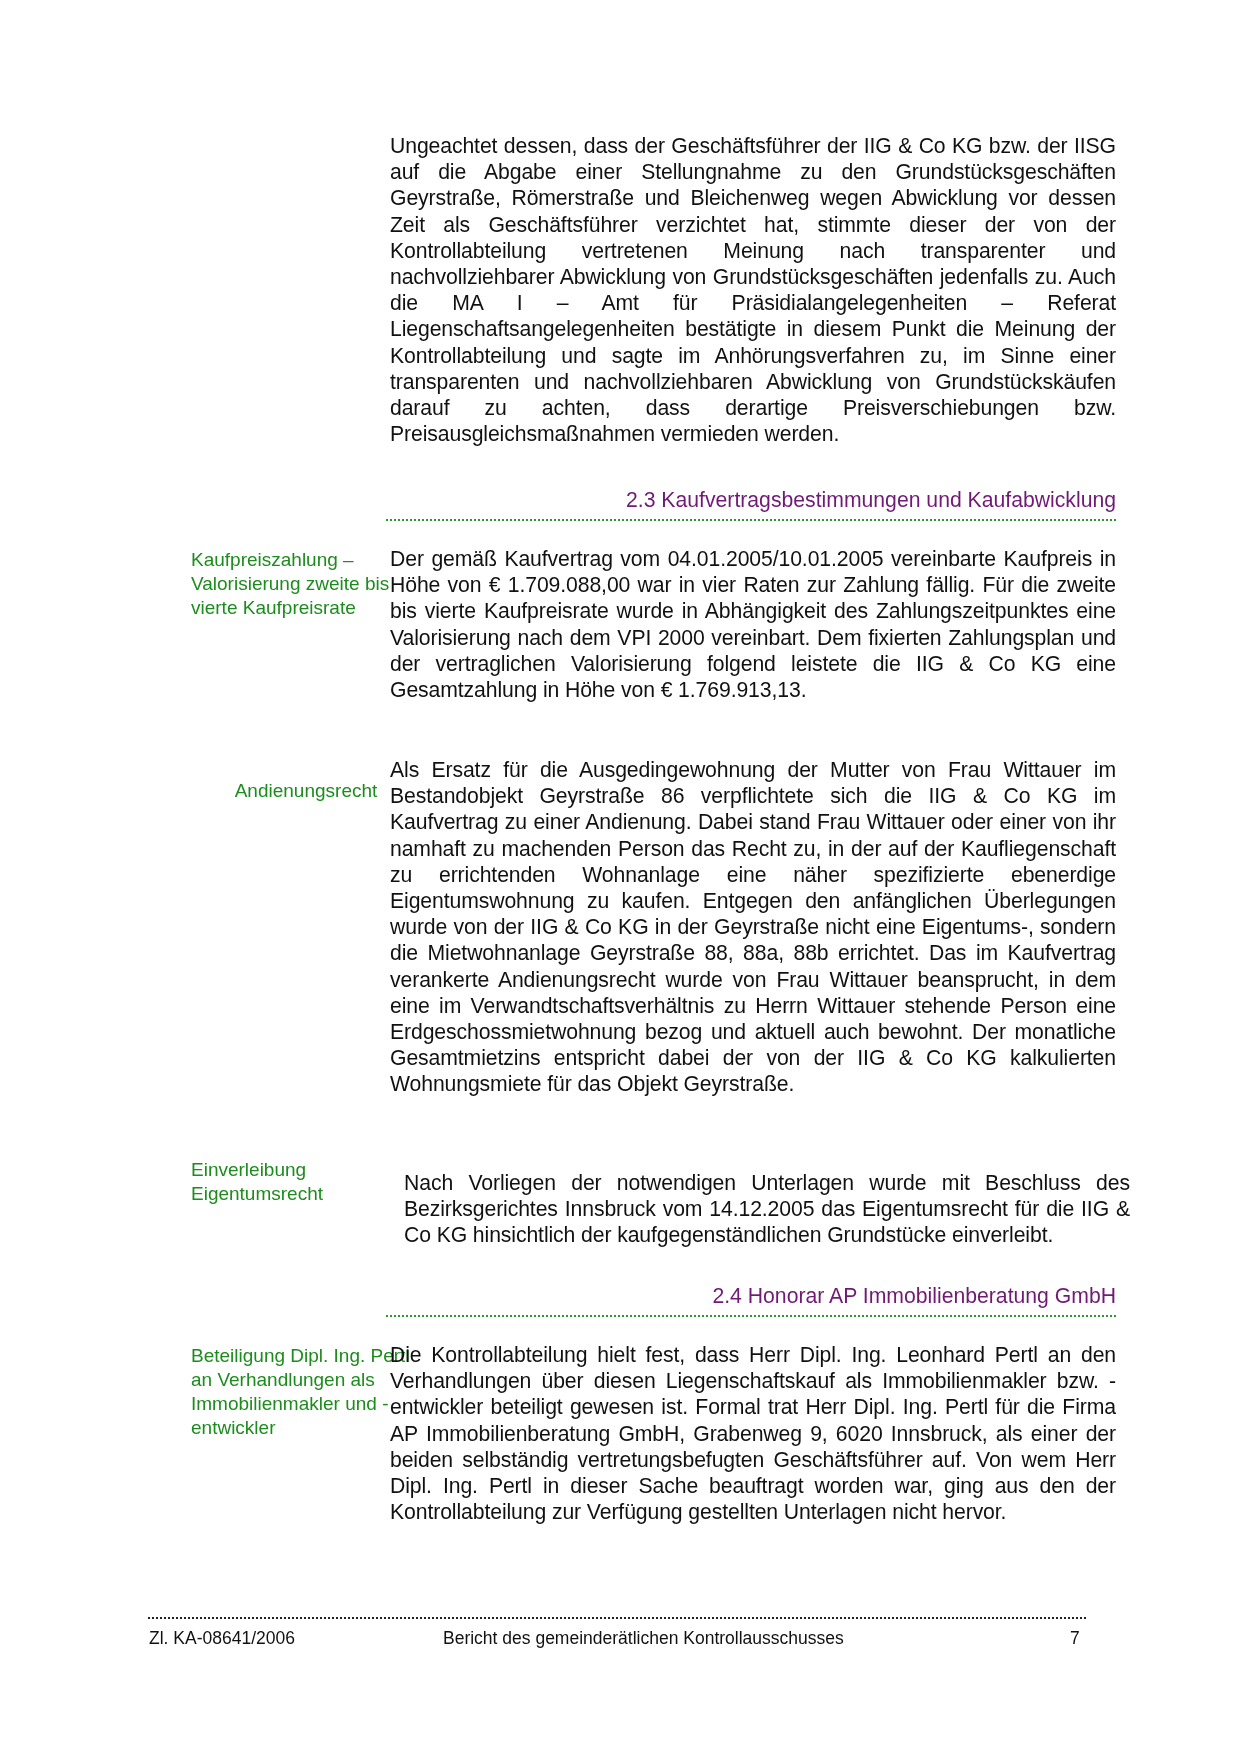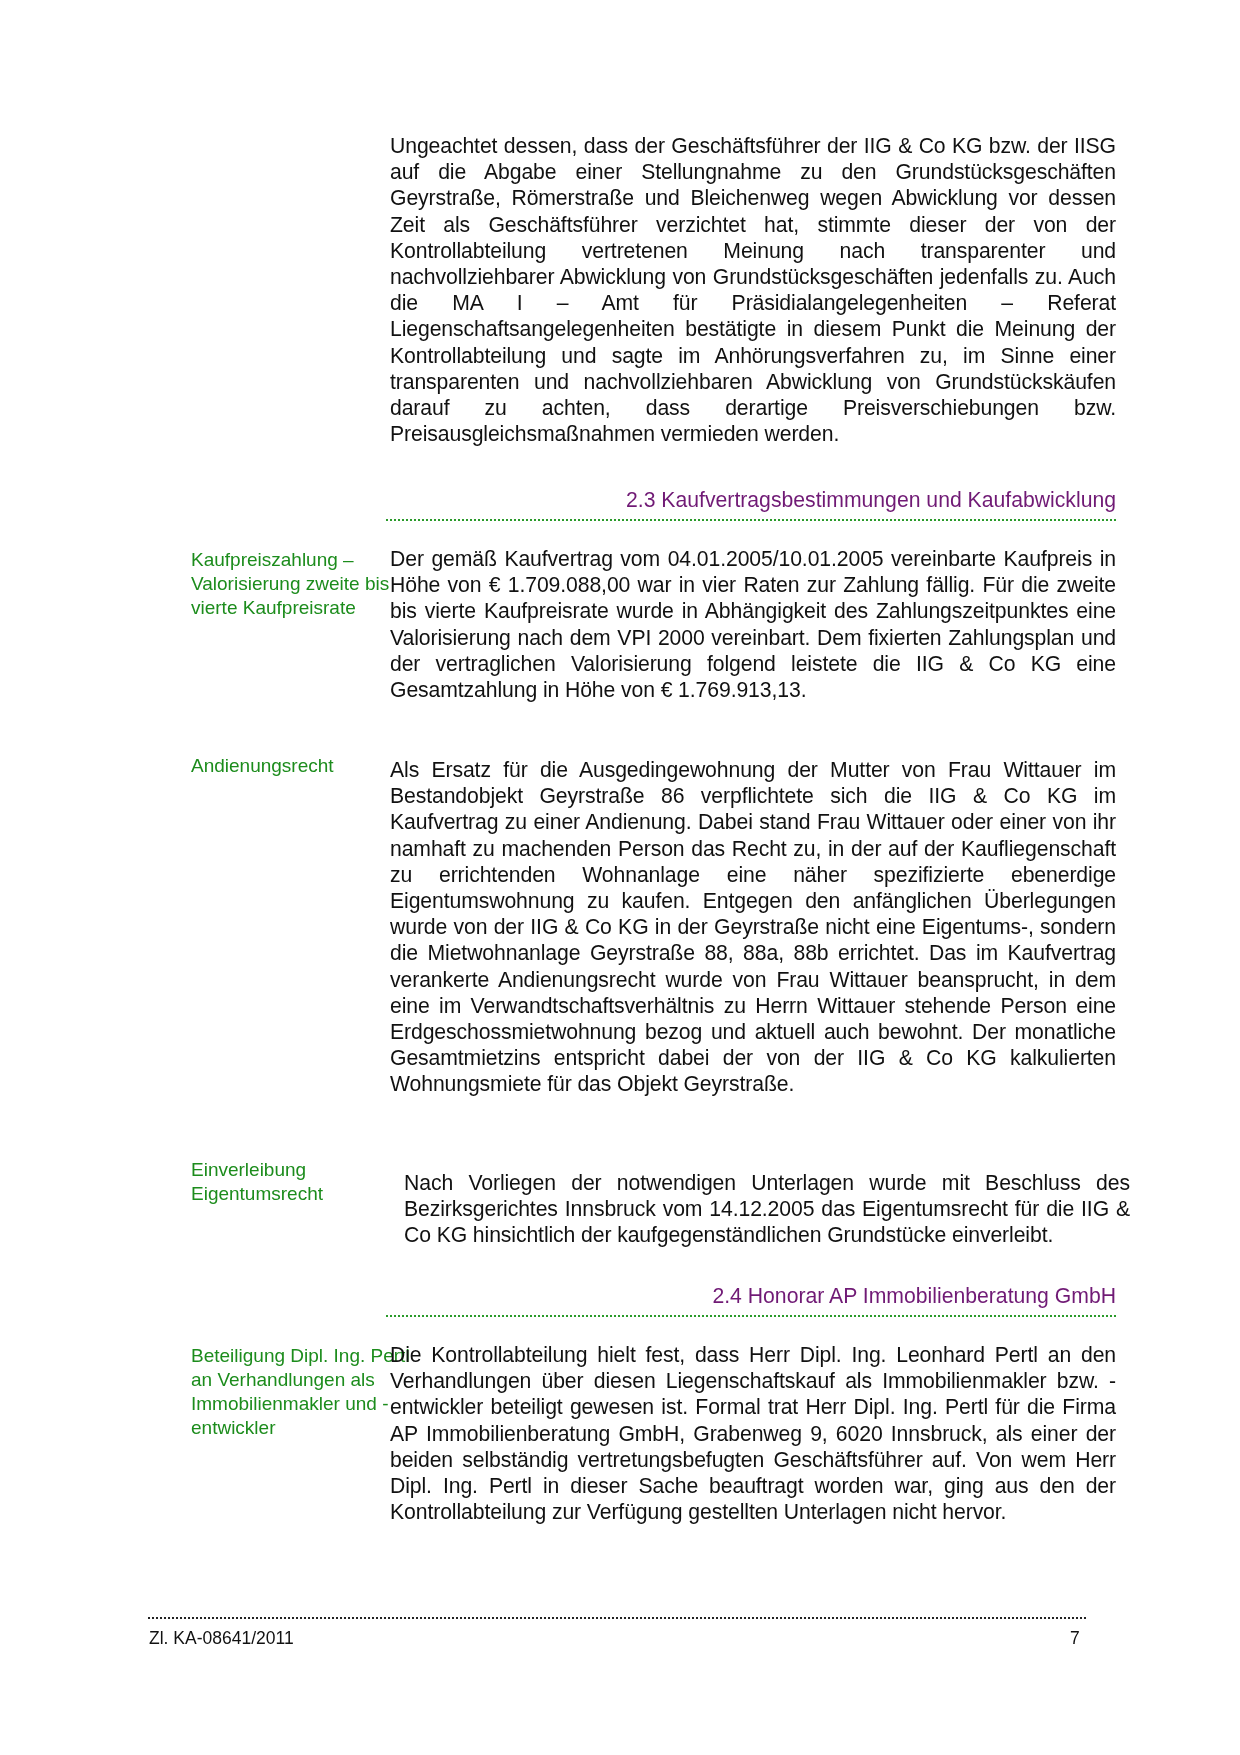--- a/index.html
+++ b/index.html
@@ -62,27 +62,28 @@
 
 <div class="page">
 
   <p class="body-col" style="top:133px; margin:0;">Ungeachtet dessen, dass der Geschäftsführer der IIG &amp; Co KG bzw. der IISG auf die Abgabe einer Stellungnahme zu den Grundstücksge­schäften Geyrstraße, Römerstraße und Bleichenweg wegen Abwick­lung vor dessen Zeit als Geschäftsführer verzichtet hat, stimmte dieser der von der Kontrollabteilung vertretenen Meinung nach transparenter und nachvollziehbarer Abwicklung von Grundstücksgeschäften jeden­falls zu. Auch die MA I – Amt für Präsidialangelegenheiten – Referat Liegenschaftsangelegenheiten bestätigte in diesem Punkt die Meinung der Kontrollabteilung und sagte im Anhörungsverfahren zu, im Sinne einer transparenten und nachvollziehbaren Abwicklung von Grund­stückskäufen darauf zu achten, dass derartige Preisverschiebungen bzw. Preisausgleichsmaßnahmen vermieden werden.</p>
 
   <div class="section-heading" style="top:487px;">2.3  Kaufvertragsbestimmungen und Kaufabwicklung</div>
 
   <div class="margin-note" style="top:548px;">Kaufpreiszahlung – Valorisierung zweite bis vierte Kaufpreisrate</div>
   <p class="body-col" style="top:546px; margin:0;">Der gemäß Kaufvertrag vom 04.01.2005/10.01.2005 vereinbarte Kauf­preis in Höhe von € 1.709.088,00 war in vier Raten zur Zahlung fällig. Für die zweite bis vierte Kaufpreisrate wurde in Abhängigkeit des Zah­lungszeitpunktes eine Valorisierung nach dem VPI 2000 vereinbart. Dem fixierten Zahlungsplan und der vertraglichen Valorisierung fol­gend leistete die IIG &amp; Co KG eine Gesamtzahlung in Höhe von € 1.769.913,13.</p>
 
-  <div class="margin-note" style="top:754px;">Andienungsrecht</div>
+  <div class="margin-note" style="top:779px;text-align:center;">Andienungsrecht</div>
   <p class="body-col" style="top:757px; margin:0;">Als Ersatz für die Ausgedingewohnung der Mutter von Frau Wittauer im Bestandobjekt Geyrstraße 86 verpflichtete sich die IIG &amp; Co KG im Kaufvertrag zu einer Andienung. Dabei stand Frau Wittauer oder einer von ihr namhaft zu machenden Person das Recht zu, in der auf der Kaufliegenschaft zu errichtenden Wohnanlage eine näher spezifizierte ebenerdige Eigentumswohnung zu kaufen. Entgegen den anfänglichen Überlegungen wurde von der IIG &amp; Co KG in der Geyrstraße nicht eine Eigentums-, sondern die Mietwohnanlage Geyrstraße 88, 88a, 88b errichtet. Das im Kaufvertrag verankerte Andienungsrecht wurde von Frau Wittauer beansprucht, in dem eine im Verwandtschaftsverhältnis zu Herrn Wittauer stehende Person eine Erdgeschossmietwohnung bezog und aktuell auch bewohnt. Der monatliche Gesamtmietzins ent­spricht dabei der von der IIG &amp; Co KG kalkulierten Wohnungsmiete für das Objekt Geyrstraße.</p>
 
   <div class="margin-note" style="top:1158px; width:170px;">Einverleibung Eigentumsrecht</div>
   <p class="body-col" style="top:1156px; margin:14px;">Nach Vorliegen der notwendigen Unterlagen wurde mit Beschluss des Bezirksgerichtes Innsbruck vom 14.12.2005 das Eigentumsrecht für die IIG &amp; Co KG hinsichtlich der kaufgegenständlichen Grundstücke ein­verleibt.</p>
 
   <div class="section-heading" style="top:1283px;">2.4  Honorar AP Immobilienberatung GmbH</div>
 
   <div class="margin-note" style="top:1344px; width:235px;">Beteiligung Dipl. Ing. Pertl an Verhandlungen als Immobilienmakler und -entwickler</div>
   <p class="body-col" style="top:1342px; margin:0;">Die Kontrollabteilung hielt fest, dass Herr Dipl. Ing. Leonhard Pertl an den Verhandlungen über diesen Liegenschaftskauf als Immobilienmak­ler bzw. -entwickler beteiligt gewesen ist. Formal trat Herr Dipl. Ing. Pertl für die Firma AP Immobilienberatung GmbH, Grabenweg 9, 6020 Innsbruck, als einer der beiden selbständig vertretungsbefugten Geschäftsführer auf. Von wem Herr Dipl. Ing. Pertl in dieser Sache be­auftragt worden war, ging aus den der Kontrollabteilung zur Verfügung gestellten Unterlagen nicht hervor.</p>
 
   <div class="footer-rule"></div>
-  <div class="footer-text" style="left:149px;">Zl. KA-08641/2011</div>
+  <div class="footer-text" style="left:149px;">Zl. KA-08641/2006</div>
+  <div class="footer-text" style="left:443px;">Bericht des gemeinderätlichen Kontrollausschusses</div>
   <div class="footer-text" style="left:1070px;">7</div>
 </div>
 
 </body></html>

